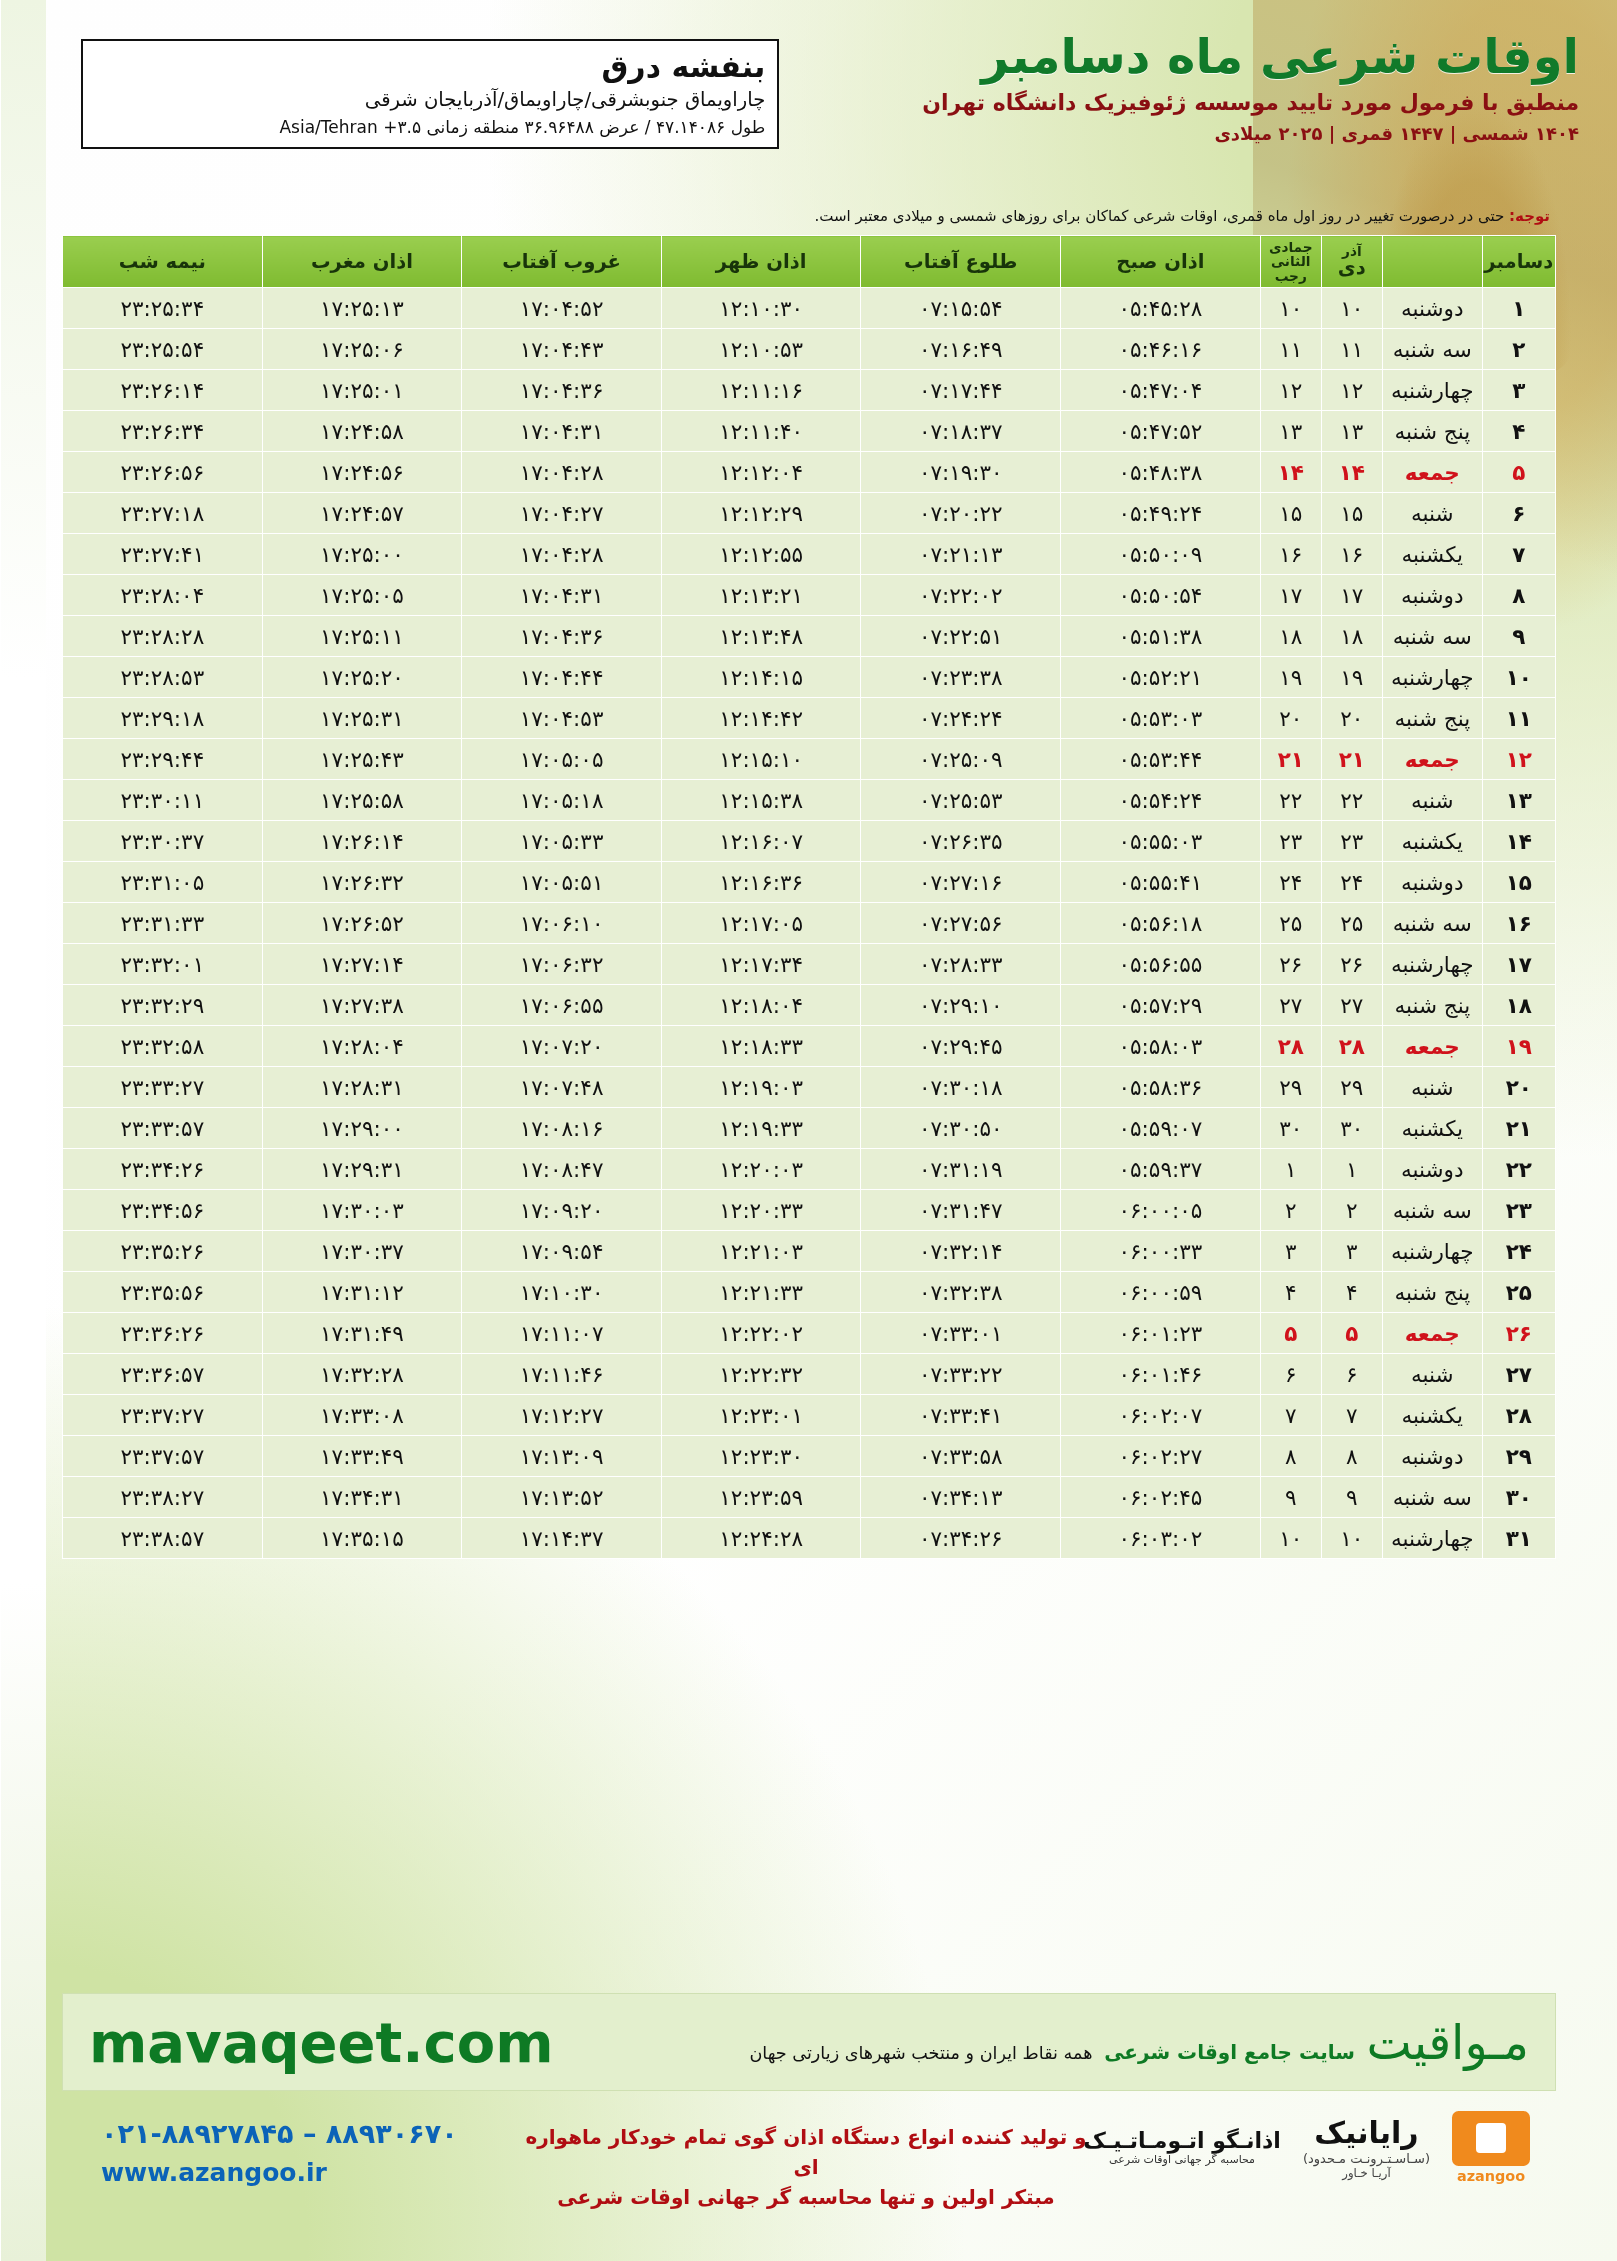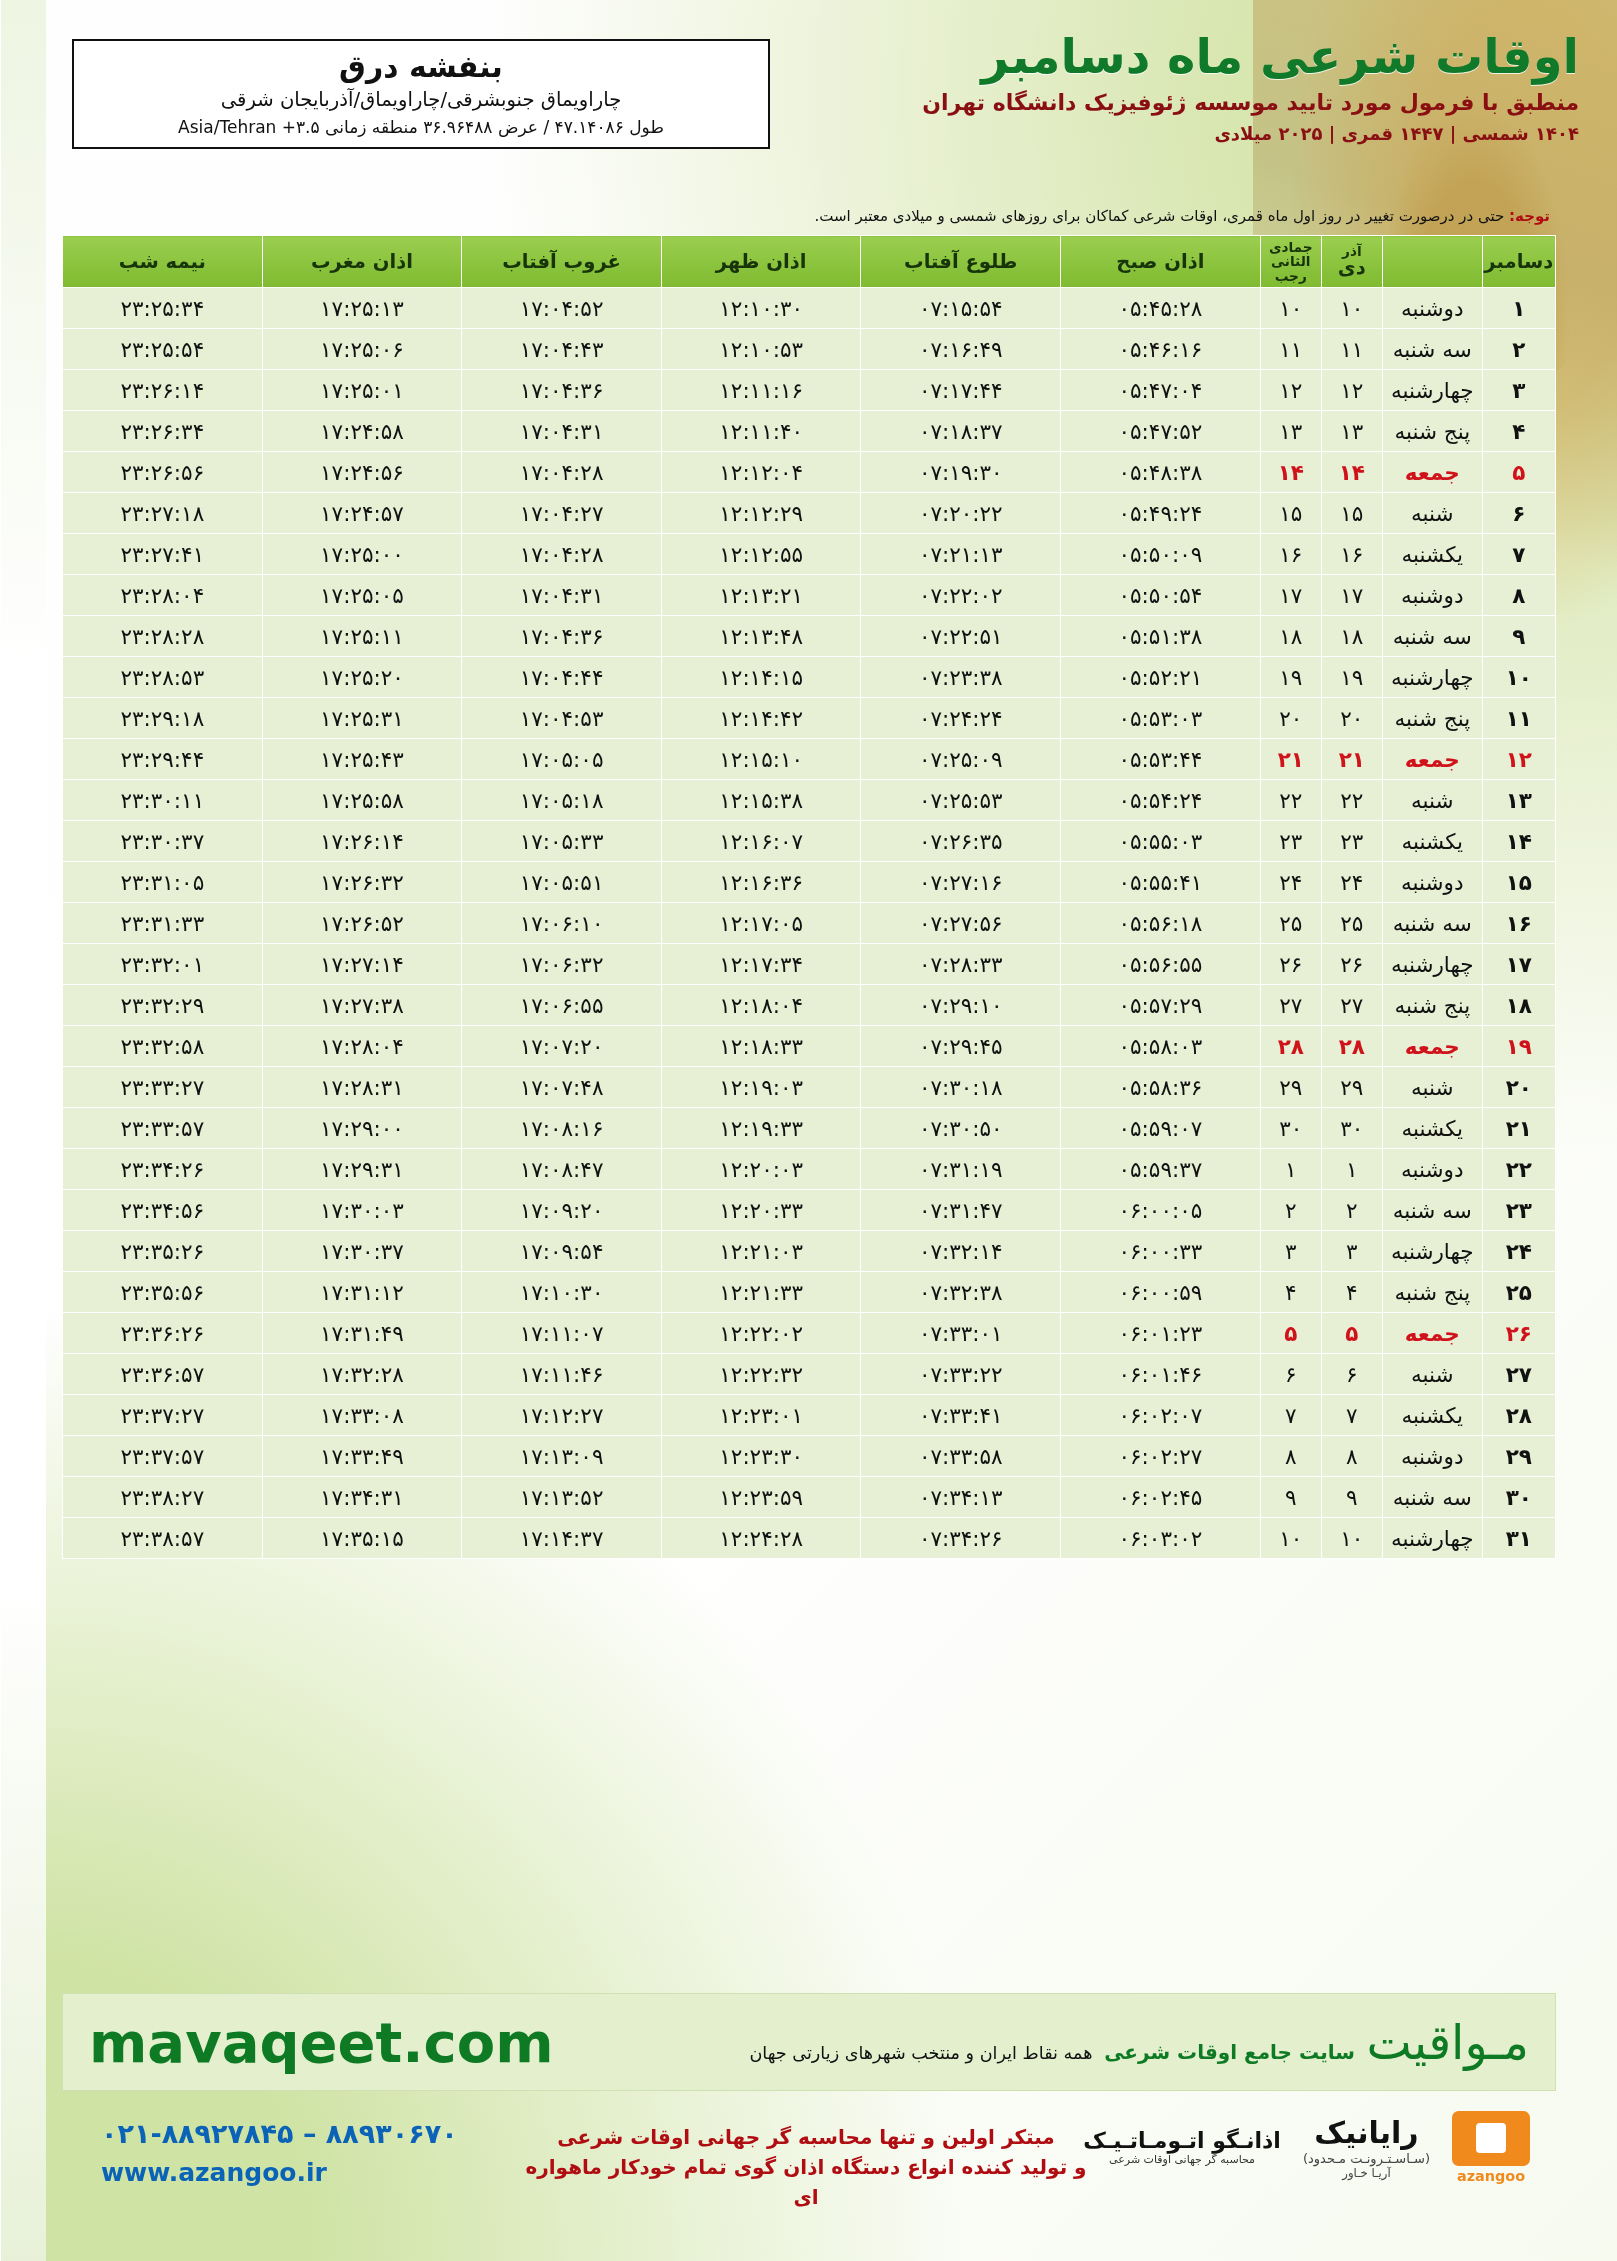--- a/index.html
+++ b/index.html
@@ -39,23 +39,23 @@
   .header{position:absolute;top:31px;right:39px;width:966px;text-align:right;}
   .title-main{
     font-size:48px;font-weight:bold;color:#117a2a;letter-spacing:0;line-height:1.05;
     text-shadow:0 1.3px 0 rgba(255,255,255,.8);
   }
   .title-sub{font-size:22px;font-weight:bold;color:#8a0f12;margin-top:9px;}
   .title-dates{font-size:18px;font-weight:bold;color:#8a0f12;margin-top:7.8px;}
 
   
   .citybox{
-    position:absolute;top:39px;left:72px;width:698px;
+    position:absolute;top:39px;left:81px;width:698px;
     border:2px solid #111;background:#ffffff;
-    padding:9px 11.7px 10.4px 11.7px;text-align:center;box-sizing:border-box;
+    padding:9px 11.7px 10.4px 11.7px;box-sizing:border-box;
   }
   .city-name{font-size:30px;font-weight:bold;color:#111;line-height:1.15;}
   .city-line{font-size:19.6px;color:#111;margin-top:3.9px;}
   .city-coord{font-size:17px;color:#111;margin-top:5.2px;}
 
   .note{
     position:absolute;top:207px;left:69px;width:1481px;text-align:right;
     font-size:15px;color:#111;
   }
   .note b{color:#b00d12;}
@@ -594,21 +594,21 @@
       <div class="r1">رایانیک</div>
       <div class="r2">(سـاسـتـرونـت مـحدود)</div>
       <div class="r3">آریـا خـاور</div>
     </div>
     <div class="logo-azan">
       <div class="a1">اذانـگو اتـومـاتـیـک</div>
       <div class="a2">محاسبه گر جهانی اوقات شرعی</div>
     </div>
   </div>
   <div class="center-text">
+    <div>و تولید کننده انواع دستگاه اذان گوی تمام خودکار ماهواره ای</div>
     <div>مبتكر اولین و تنها محاسبه گر جهانی اوقات شرعی</div>
-    <div>و تولید کننده انواع دستگاه اذان گوی تمام خودکار ماهواره ای</div>
   </div>
   <div class="phones">
     <div class="ph">۰۲۱-۸۸۹۲۷۸۴۵ – ۸۸۹۳۰۶۷۰</div>
     <div class="web">www.azangoo.ir</div>
   </div>
 </div>
 
 
 </body></html>

